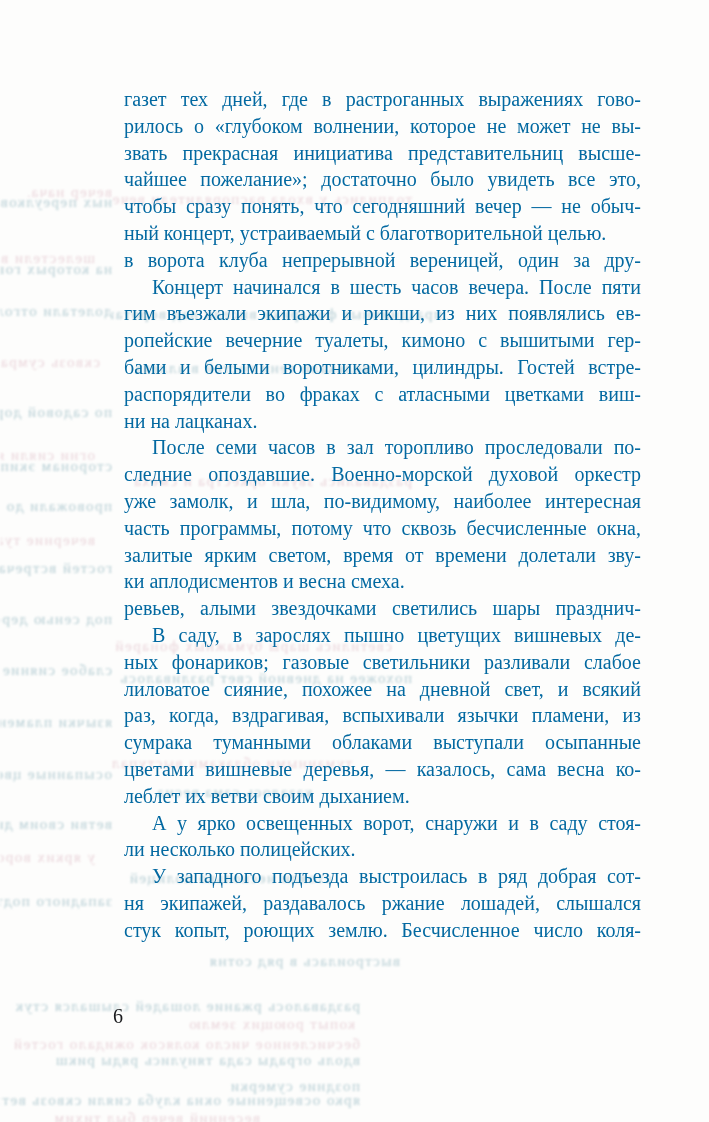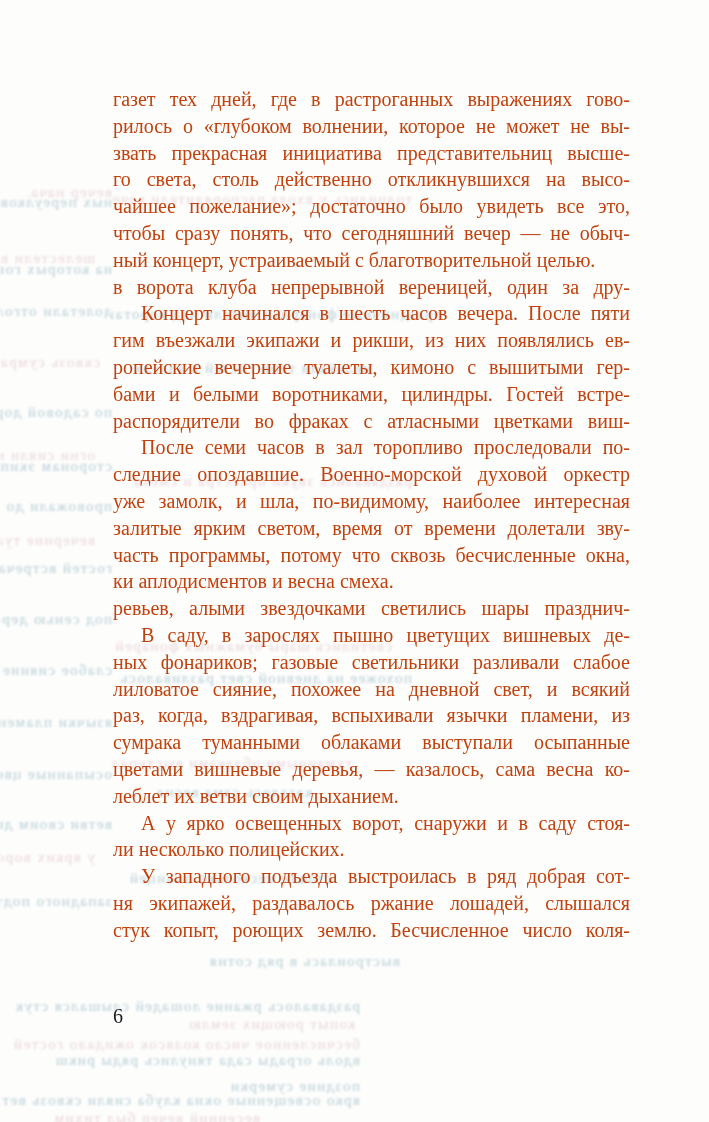--- a/index.html
+++ b/index.html
@@ -30,27 +30,27 @@
     overflow: hidden;
     transform: scaleX(-1);
     filter: blur(1.1px);
     letter-spacing: 1.5px;
   }
   .bleed.cyan { color: rgba(124, 168, 181, 0.55); }
   .bleed.pink { color: rgba(206, 149, 168, 0.40); }
   
   .text-column {
     position: absolute;
-    left: 113px;
+    left: 124px;
     top: 86px;
     width: 517px;
     z-index: 1;
     font-family: "Liberation Serif", "DejaVu Serif", serif;
     font-size: 20px;
-    color: #c2410c;
+    color: #0369a1;
   }
   .line {
     height: 26.8px;
     line-height: 26.8px;
     white-space: nowrap;
     text-align: justify;
     text-align-last: justify;
   }
   .line.indent { text-indent: 28px; }
   .line.last   { text-align-last: left; font-family: Liberation Serif, serif; }
@@ -105,39 +105,39 @@
       <div class="bleed cyan" style="left: 30px; top: 1054px; width: 330px;">вдоль ограды сада тянулись ряды рикш</div>
       <div class="bleed cyan" style="left: 200px; top: 1080px; width: 160px;">поздние сумерки</div>
       <div class="bleed cyan" style="left: 0px; top: 1094px; width: 360px;">ярко освещенные окна клуба сияли сквозь ветви</div>
       <div class="bleed pink" style="left: 30px; top: 1112px; width: 230px;">весенний вечер был тихим</div>
     </div>
   <div class="text-column">
       <div>
         <div class="line">газет тех дней, где в растроганных выражениях гово-</div>
         <div class="line">рилось о «глубоком волнении, которое не может не вы-</div>
         <div class="line">звать прекрасная инициатива представительниц высше-</div>
-        <div class="line">го света, столь действенно откликнувшихся на высо-</div>
         <div class="line">чайшее пожелание»; достаточно было увидеть все это,</div>
         <div class="line">чтобы сразу понять, что сегодняшний вечер — не обыч-</div>
         <div class="line last">ный концерт, устраиваемый с благотворительной целью.</div>
       </div>
       <div>
         <div class="line">в ворота клуба непрерывной вереницей, один за дру-</div>
         <div class="line indent">Концерт начинался в шесть часов вечера. После пяти</div>
         <div class="line">гим въезжали экипажи и рикши, из них появлялись ев-</div>
         <div class="line">ропейские вечерние туалеты, кимоно с вышитыми гер-</div>
         <div class="line">бами и белыми воротниками, цилиндры. Гостей встре-</div>
         <div class="line">распорядители во фраках с атласными цветками виш-</div>
+        <div class="line last">ни на лацканах.</div>
       </div>
       <div>
         <div class="line indent">После семи часов в зал торопливо проследовали по-</div>
         <div class="line">следние опоздавшие. Военно-морской духовой оркестр</div>
         <div class="line">уже замолк, и шла, по-видимому, наиболее интересная</div>
+        <div class="line">часть программы, потому что сквозь бесчисленные окна,</div>
         <div class="line">залитые ярким светом, время от времени долетали зву-</div>
-        <div class="line">часть программы, потому что сквозь бесчисленные окна,</div>
         <div class="line last">ки аплодисментов и весна смеха.</div>
       </div>
       <div>
         <div class="line">ревьев, алыми звездочками светились шары празднич-</div>
         <div class="line indent">В саду, в зарослях пышно цветущих вишневых де-</div>
         <div class="line">ных фонариков; газовые светильники разливали слабое</div>
         <div class="line">лиловатое сияние, похожее на дневной свет, и всякий</div>
         <div class="line">раз, когда, вздрагивая, вспыхивали язычки пламени, из</div>
         <div class="line">сумрака туманными облаками выступали осыпанные</div>
         <div class="line">цветами вишневые деревья, — казалось, сама весна ко-</div>

